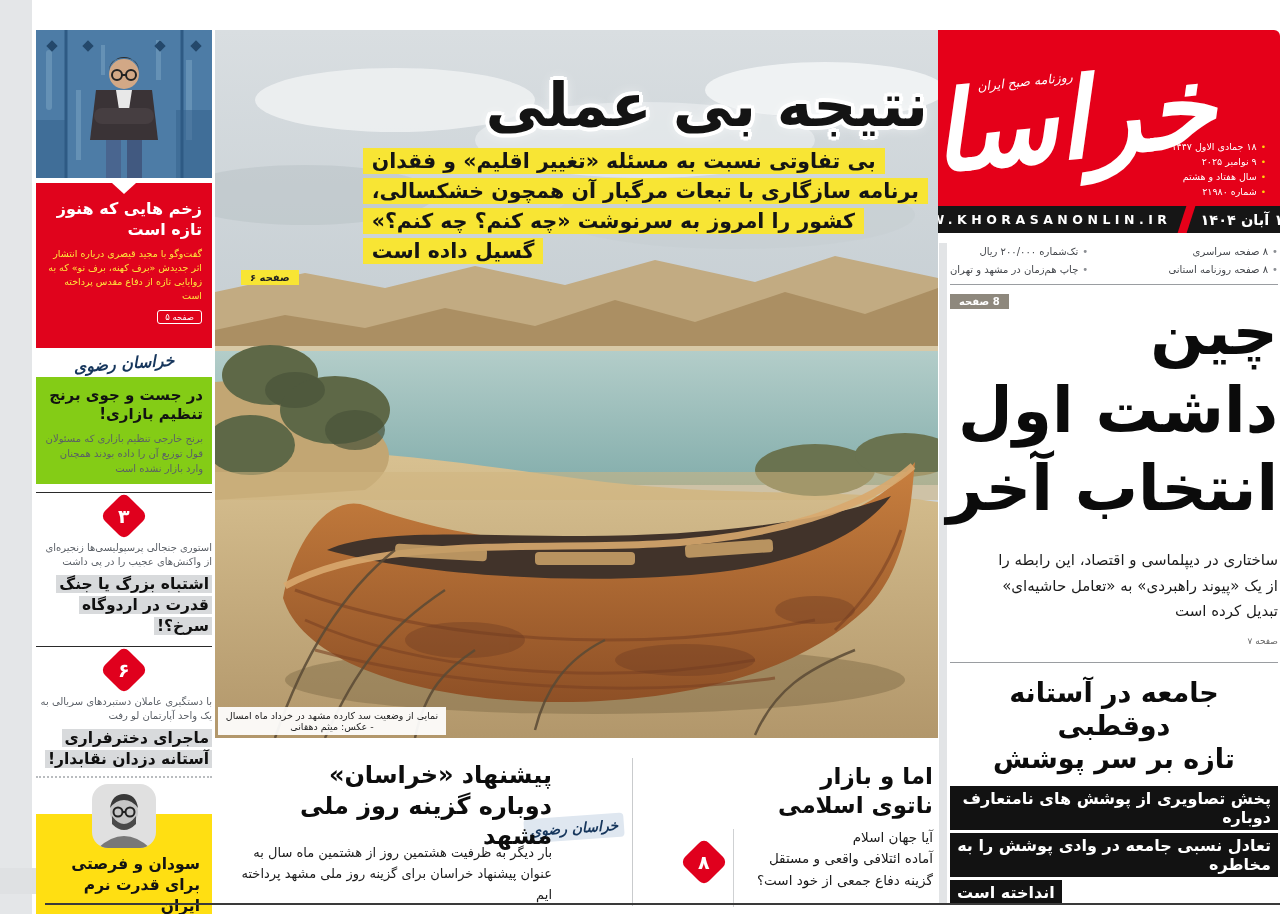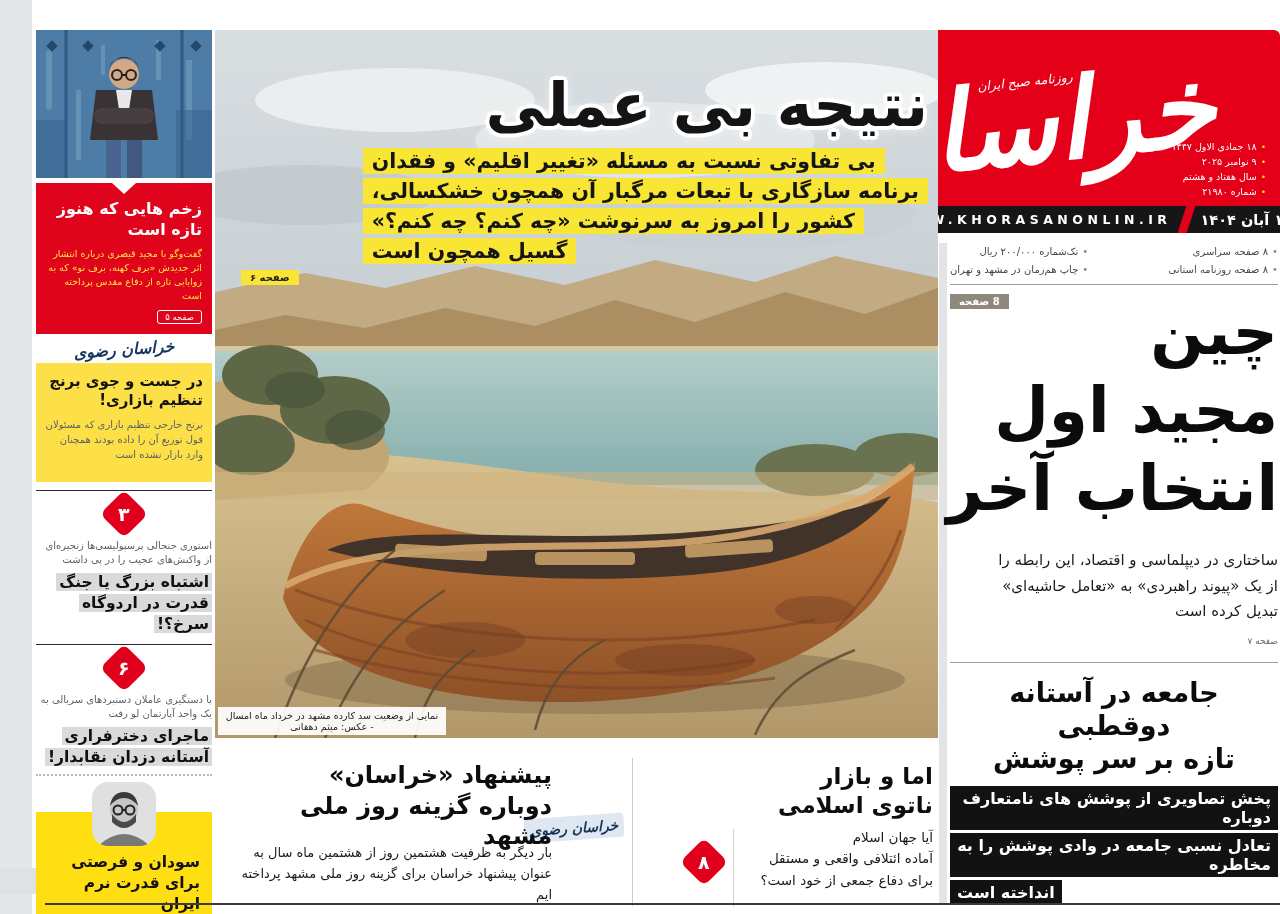--- a/index.html
+++ b/index.html
@@ -70,30 +70,30 @@
     align-items:flex-end; gap:4px;padding-left:37px; }
   .main-deck span { background:#f8e534; color:#151515; font-weight:bold; font-size:20.5px; padding:1px 9px; }
   .main-page-badge { position:absolute; top:240px; left:26px; background:#f8e534; color:#222;
     font-size:10px; font-weight:bold; padding:2px 9px; }
   .photo-caption { position:absolute; bottom:3px; left:3px; width:228px;
     background:rgba(255,255,255,.93); color:#222; font-size:9.5px; padding:3px 6px; text-align:center; }
 
   
   #sidebar { left:36px; top:30px; width:176px; }
   .man-photo { width:176px; height:148px; overflow:hidden; }
-  .red-box { position:relative; margin-top:5px; background:#e0031c; padding:16px 10px 10px; }
+  .red-box { position:relative; margin-top:5px; background:#e0031c; padding:16px 10px 24px; }
   .red-box::before { content:""; position:absolute; top:0; left:50%; transform:translateX(-50%);
     border-left:12px solid transparent; border-right:12px solid transparent; border-top:11px solid #fff; }
   .red-box h2 { color:#fff; font-size:16px; line-height:1.3; text-align:right; }
   .red-box p { margin-top:6px; color:#ffe63c; font-size:9.5px; line-height:1.5; text-align:right; }
   .page-pill { display:inline-block; margin-top:6px; border:1px solid #fff; border-radius:3px;
     color:#fff; font-size:8.5px; padding:1px 7px; }
   .stamp { margin:6px auto 4px; text-align:center; color:#16365c; font-size:16px; font-weight:bold;
     font-style:italic; transform:rotate(-4deg); }
-  .gray-box { background:#fde047; padding:9px 9px 20px; }
+  .gray-box { background:#84cc16; padding:9px 9px 8px; }
   .gray-box h3 { font-size:15px; line-height:1.3; color:#121212; text-align:right; }
   .gray-box p { margin-top:6px; color:#5a5f66; font-size:10px; line-height:1.5; text-align:right; }
   .hr-black { border:none; border-top:1.5px solid #2a2a2a; margin:8px 0 6px; }
   .hr-dash { border:none; border-top:2px dotted #b9bcbf; margin:6px 0 0; }
   .diamond { width:34px; height:34px; background:#e0001d; border-radius:7px; transform:rotate(45deg);
     display:flex; align-items:center; justify-content:center; margin:4px auto 8px; }
   .diamond span { transform:rotate(-45deg); color:#fff; font-weight:bold; font-size:19px; }
   .lead { color:#5a5f66; font-size:10px; line-height:1.45; text-align:right; }
   .side-title { margin-top:4px; font-size:15.5px; line-height:1.38; font-weight:bold; text-align:right; color:#101010; }
   .hl-gray { background:#d8dadc; padding:0 3px; box-decoration-break:clone; -webkit-box-decoration-break:clone; }
@@ -162,21 +162,21 @@
   </div>
   <hr class="info-hr">
   <div class="pages-badge-row">
     <span class="pages-badge">8 صفحه</span>
   </div>
 </div>
 
 <div class="abs" id="china">
   <h1>
     <span class="china-line">چین</span>
-    <span class="china-line">مجید اول</span>
+    <span class="china-line">داشت اول</span>
     <span class="china-line">انتخاب آخر</span>
   </h1>
   <div class="china-deck">
     <span>ساختاری در دیپلماسی و اقتصاد، این رابطه را</span>
     <span>از یک «پیوند راهبردی» به «تعامل حاشیه‌ای»</span>
     <span>تبدیل کرده است</span>
   </div>
   <div class="china-page">صفحه ۷</div>
   <hr class="china-hr">
 
@@ -272,21 +272,21 @@
       <path d="M200,708 C210,660 230,640 260,620"></path>
       <path d="M320,700 C330,660 350,630 390,610"></path>
       <path d="M540,705 C560,660 590,640 640,620"></path>
     </g>
   </svg>
   <div class="main-headline">نتیجه بی عملی</div>
   <div class="main-deck">
     <span>بی تفاوتی نسبت به مسئله «تغییر اقلیم» و فقدان</span>
     <span>برنامه سازگاری با تبعات مرگبار آن همچون خشکسالی،</span>
     <span>کشور را امروز به سرنوشت «چه کنم؟ چه کنم؟»</span>
-    <span>گسیل همچون است</span>
+    <span>گسیل داده است</span>
   </div>
   <div class="main-page-badge">صفحه ۶</div>
   <div class="photo-caption">نمایی از وضعیت سد کارده مشهد در خرداد ماه امسال - عکس: میثم دهقانی</div>
 </div>
 
 <div class="abs" id="sidebar">
 
   <div class="man-photo">
     <svg width="176" height="148" viewBox="0 0 176 148">
       <rect width="176" height="148" fill="#4d7ca6"></rect>
@@ -392,21 +392,21 @@
     <span>ناتوی اسلامی</span>
   </h2>
   <div class="nato-content">
     <div class="nato-rule"></div>
     <div class="diamond">
       <span>۸</span>
     </div>
     <div class="nato-body">
       <span>آیا جهان اسلام</span>
       <span>آماده ائتلافی واقعی و مستقل</span>
-      <span>برای دفاع جمعی از خود است؟</span>
+      <span>گزینه دفاع جمعی از خود است؟</span>
     </div>
   </div>
 </div>
 
 <div class="abs" id="mashhad">
   <div class="m-stamp">خراسان رضوی</div>
   <h2 class="m-head">
     <span>پیشنهاد «خراسان»</span>
     <span>دوباره گزینه روز ملی مشهد</span>
   </h2>

